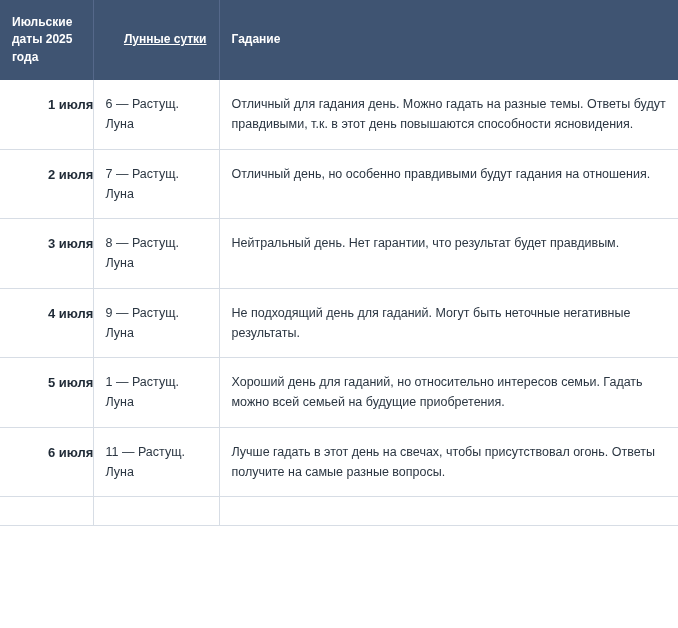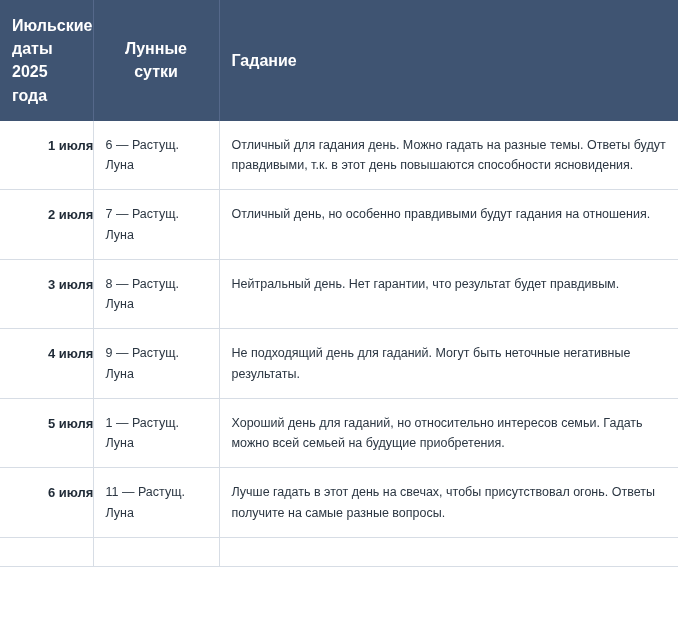--- a/index.html
+++ b/index.html
@@ -19,34 +19,35 @@
     border-collapse: collapse;
     table-layout: fixed;
   }
   table.fortune-table col.col-date { width: 93px; }
   table.fortune-table col.col-lunar { width: 126px; }
   table.fortune-table col.col-text { width: 459px; }
 
   thead th {
     background: #3f5472;
     color: #ffffff;
-    font-size: 16px;
+    font-size: 12px;
     font-weight: bold;
     line-height: 1.45;
     padding: 14px 12px;
     vertical-align: middle;
     border-right: 1px solid #55688a;
     height: 76px;
     box-sizing: border-box;
   }
   thead th.th-date {
     text-align: left;
   }
   thead th.th-lunar {
-    text-align: center;
+    text-align: right;
+    text-decoration: underline;
   }
   thead th.th-text {
     text-align: left;
     border-right: none;
   }
 
   tbody td {
     border-bottom: 1px solid #d7dde5;
     border-right: 1px solid #d7dde5;
     padding: 14px 12px;

